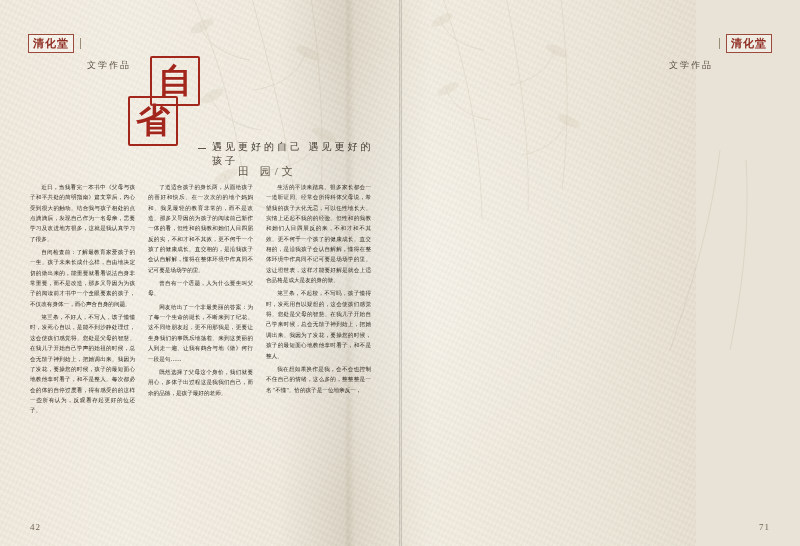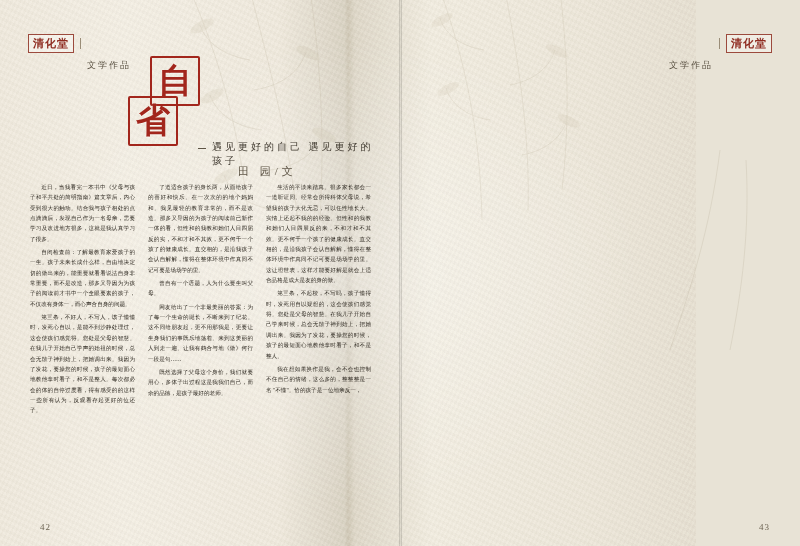--- a/index.html
+++ b/index.html
@@ -41,21 +41,21 @@
     font-family:"Liberation Serif",serif;
     font-size:11px;color:#8e2b20;font-weight:bold;letter-spacing:1px;
     border:1px solid #9c4a3d;padding:1px 4px;background:rgba(255,255,255,.35);
   }
   .hdr-sep{width:1px;height:11px;background:#9a8d78;}
   .hdr-txt{font-size:9px;color:#5d5445;letter-spacing:2px;margin-top:45px;}
 
   .folio{
     position:absolute;bottom:14px;font-size:9px;color:#6d6453;letter-spacing:1px;
   }
-  .folio.left{left:40px;}
+  .folio.left{left:30px;}
   .folio.right{right:30px;}
 
   
   .title-zone{position:absolute;left:120px;top:56px;width:260px;height:110px;}
   .big-char{
     position:absolute;color:#a2261c;font-weight:bold;
     font-family:"Liberation Serif",serif;
     text-shadow:0 1px 0 rgba(255,255,255,.5);
     border:2px solid #a2261c;border-radius:2px;
     display:flex;align-items:center;justify-content:center;
@@ -172,15 +172,15 @@
         <path d="M80 200 C92 140, 100 80, 96 10"></path>
       </g>
     </svg>
 
     <div class="hdr right">
       <span class="logo-badge">清化堂</span>
       <span class="hdr-sep"></span>
       <span class="hdr-txt">文学作品</span>
     </div>
 
-    <div class="folio right">43</div>
+    <div class="folio right">71</div>
   </div>
 </div>
 
 </body></html>

